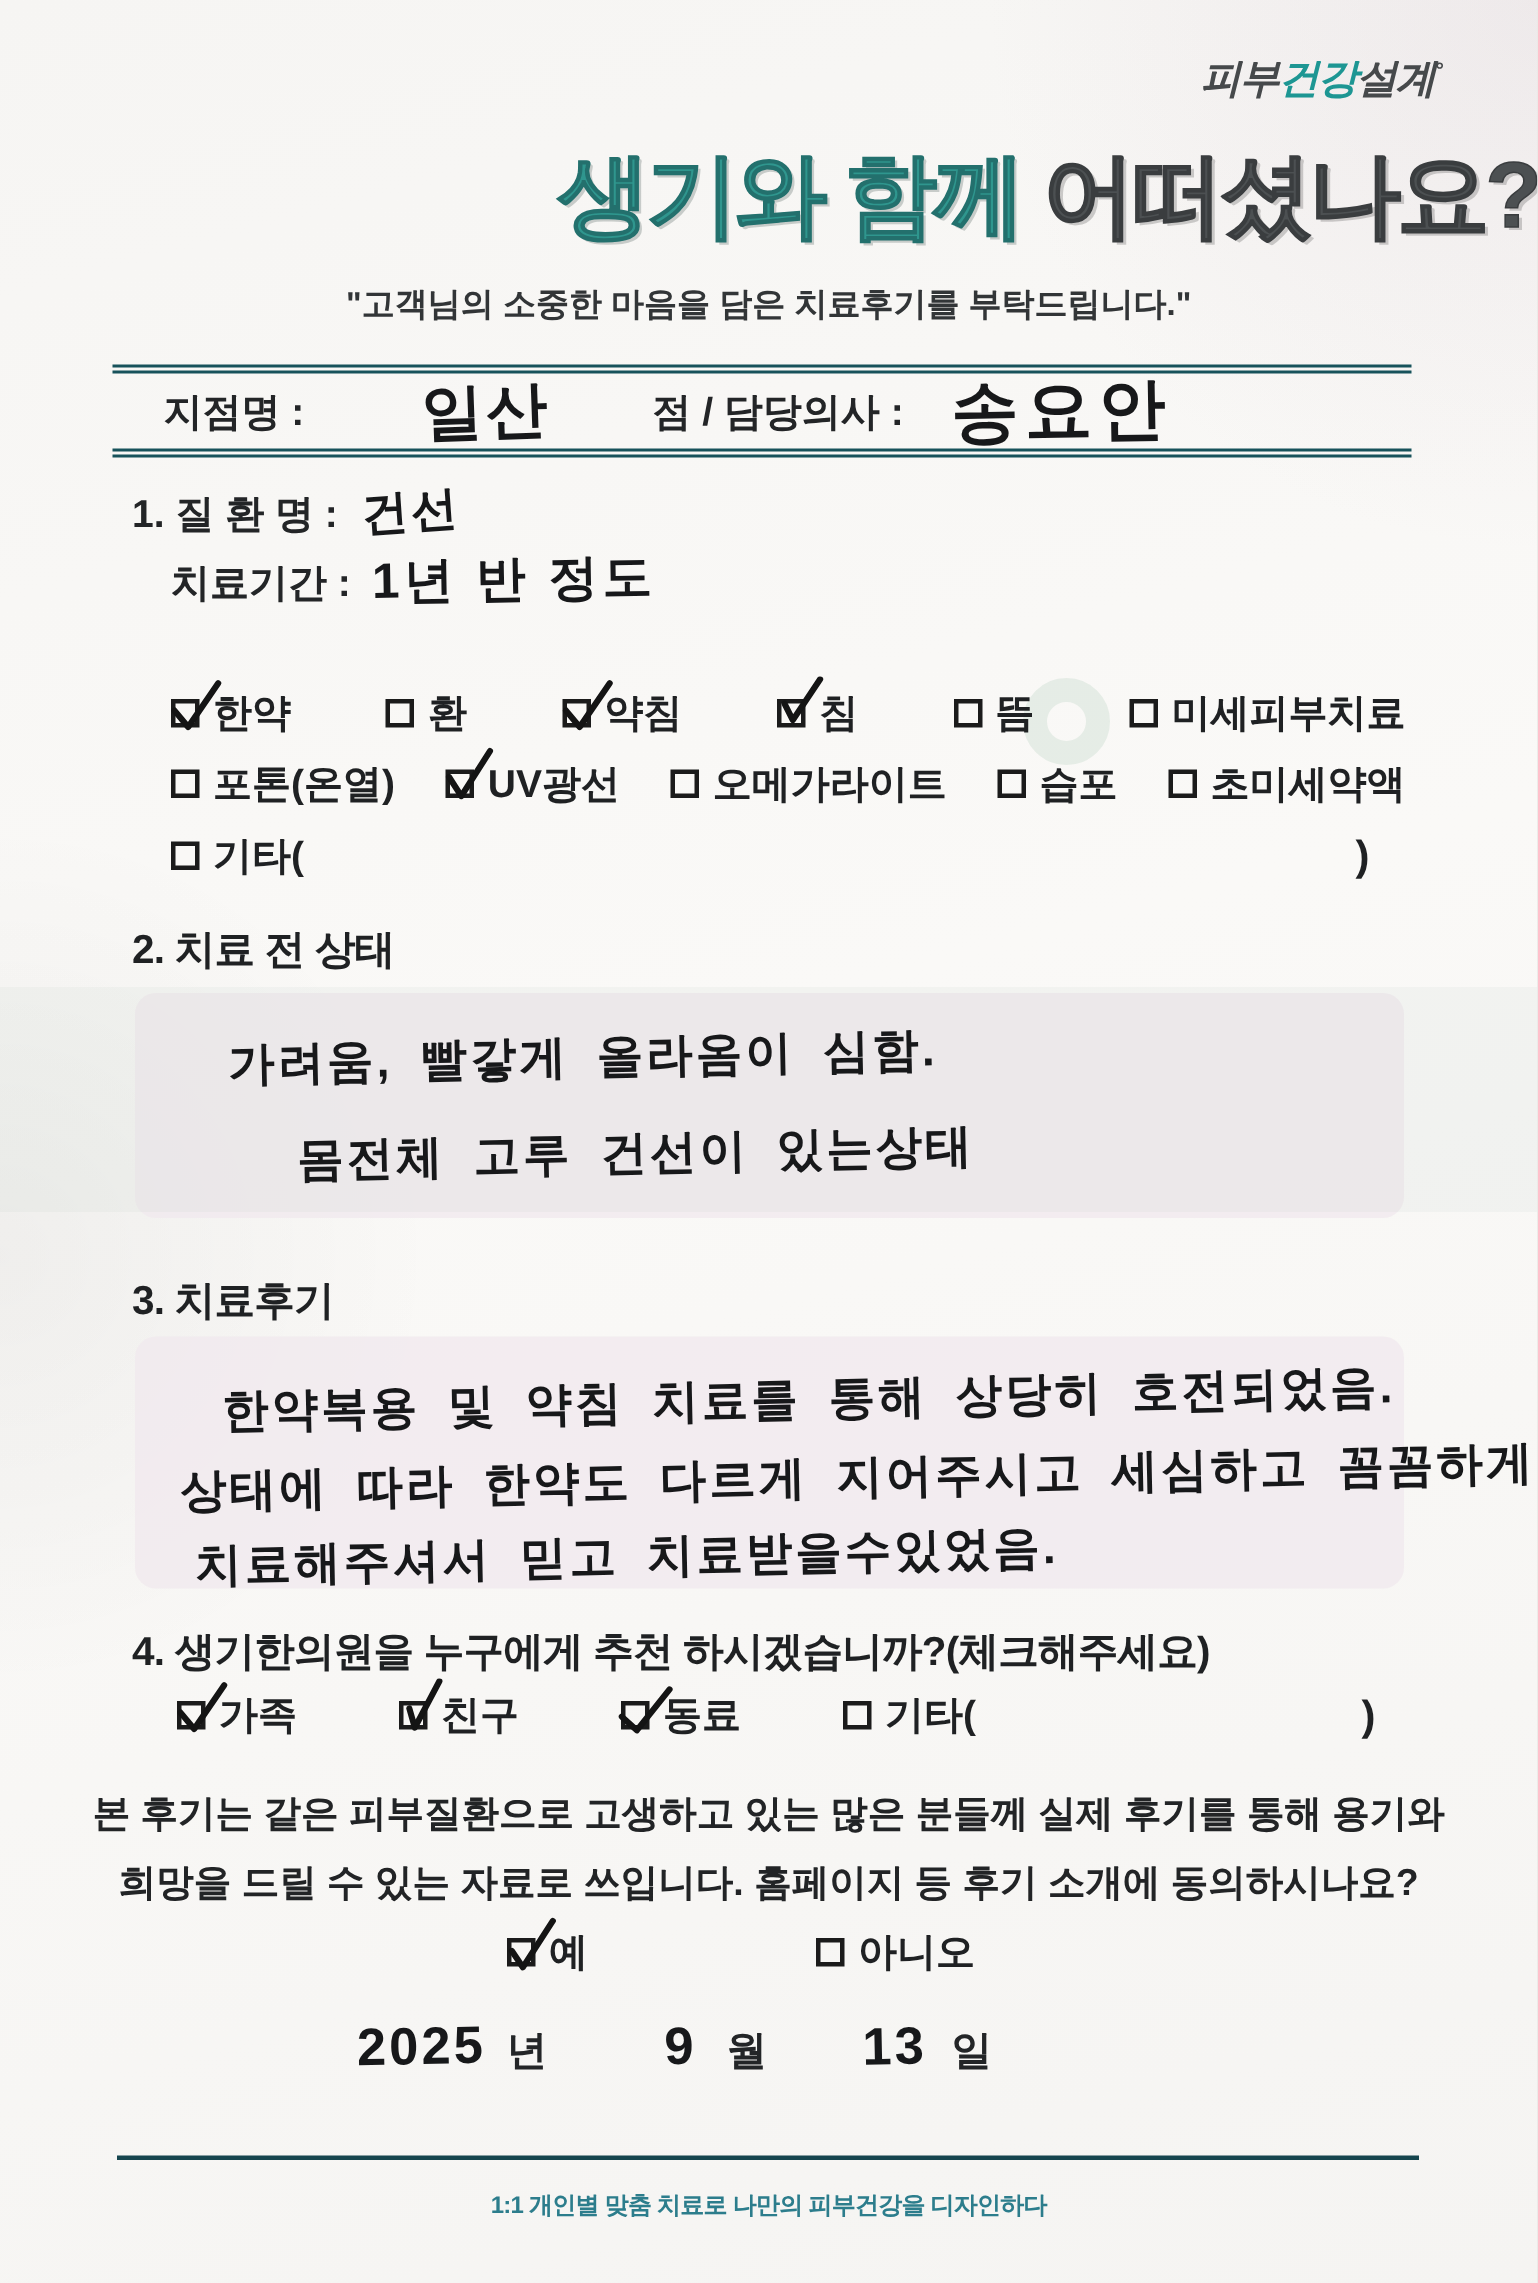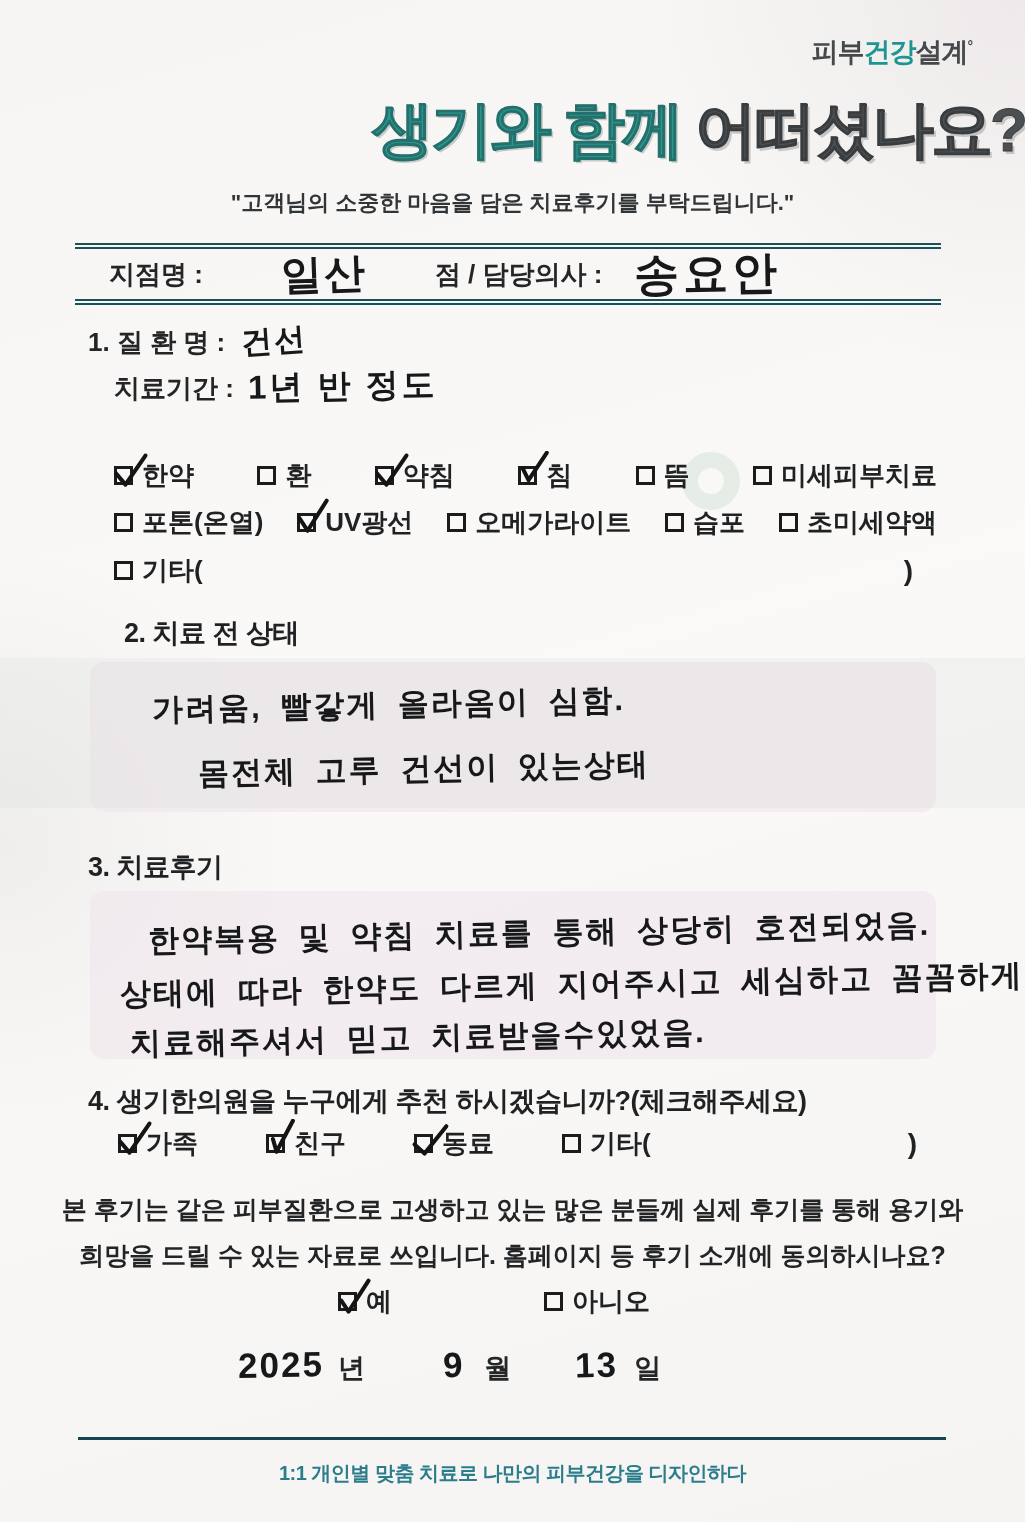--- a/index.html
+++ b/index.html
@@ -26,21 +26,21 @@
     position:absolute; left:0; right:0; top:658px; height:150px;
     background:rgba(172,200,182,.10); z-index:1; pointer-events:none;
   }
   .wm-ring {
     position:absolute; left:682px; top:452px; width:58px; height:58px;
     border:16px solid rgba(160,195,172,.22); border-radius:50%;
     z-index:1; pointer-events:none;
   }
 
   
-  .logo { top:34px; right:53px; font-size:27px; letter-spacing:-1px; color:#46494b; font-weight:600; z-index:3; }
+  .logo { top:34px; right:64px; font-size:27px; letter-spacing:-1px; color:#46494b; font-weight:600; z-index:3;font-style:italic; }
   .logo .accent { color:#1d9693; font-weight:900; }
   .logo sup { font-size:14px; color:#46494b; }
 
   
   .title { top:88px; left:0; width:100%; text-align:right; font-size:62px; font-weight:900; letter-spacing:-3px; z-index:3; white-space:nowrap; }
   .title .t-accent { color:#2f968e; text-shadow:2px 2px 0 rgba(55,75,70,.25); -webkit-text-stroke:1px #23706d; }
   .title .t-rest  { color:#4c5052; text-shadow:2.5px 2.5px 0 rgba(0,0,0,.18); -webkit-text-stroke:1px #3a3d3f; }
   .subtitle { top:188px; left:0; width:100%; text-align:center; font-size:22px; font-weight:800; color:#323537; z-index:3; }
 
   
@@ -79,21 +79,21 @@
 
   
   .consent { top:1186px; left:0; width:100%; text-align:center; font-size:25px; font-weight:800; color:#222426; line-height:1.85; z-index:3; }
 
   .yn-row { top:1284px; left:338px; display:flex; gap:152px; z-index:3; }
 
   .date-row { top:1345px; left:238px; display:flex; align-items:baseline; z-index:3; }
   .date-row .plabel { font-size:27px; font-weight:800; color:#232527; }
 
   .footer-rule { top:1437px; left:78px; width:868px; height:3px; background:#16454e; z-index:3; }
-  .footer-text { top:1460px; left:0; width:100%; text-align:center; font-size:20px; font-weight:800; color:#2c7d8c; letter-spacing:-.5px; z-index:3; }
+  .footer-text { top:1460px; left:0; width:100%; text-align:center; font-size:16px; font-weight:800; color:#2c7d8c; letter-spacing:-.5px; z-index:3; }
 
   .z3 { z-index:3; }
 </style>
 </head>
 <body>
 
 <div class="page">
 
   <div class="ansbox" style="top:662px; left:90px; width:846px; height:150px;"></div>
   <div class="ansbox" style="top:891px; left:90px; width:846px; height:168px;"></div>
@@ -193,21 +193,21 @@
   </div>
 
   <div class="abs cbrow" style="top:553px; left:114px; right:112px;">
     <span class="cb">
       <span class="box"></span>
       <span>기타(</span>
     </span>
     <span class="close-paren">)</span>
   </div>
 
-  <div class="abs h-num" style="top:615px; left:88px;margin-left:36px;">2. 치료 전 상태</div>
+  <div class="abs h-num" style="top:615px; left:88px;">2. 치료 전 상태</div>
   <div class="abs z3 hw hw-line" style="top:684px; left:152px;">가려움, 빨갛게 올라옴이 심함.</div>
   <div class="abs z3 hw hw-line" style="top:748px; left:198px;">몸전체 고루 건선이 있는상태</div>
 
   <div class="abs h-num" style="top:849px; left:88px;">3. 치료후기</div>
   <div class="abs z3 hw hw-line" style="top:912px; left:148px;">한약복용 및 약침 치료를 통해 상당히 호전되었음.</div>
   <div class="abs z3 hw hw-line" style="top:964px; left:120px;">상태에 따라 한약도 다르게 지어주시고 세심하고 꼼꼼하게</div>
   <div class="abs z3 hw hw-line" style="top:1017px; left:130px;">치료해주셔서 믿고 치료받을수있었음.</div>
 
   <div class="abs h-num" style="top:1083px; left:88px;">4. 생기한의원을 누구에게 추천 하시겠습니까?(체크해주세요)</div>
   <div class="abs cbrow" style="top:1126px; left:118px; right:108px; justify-content:flex-start; gap:68px;">

